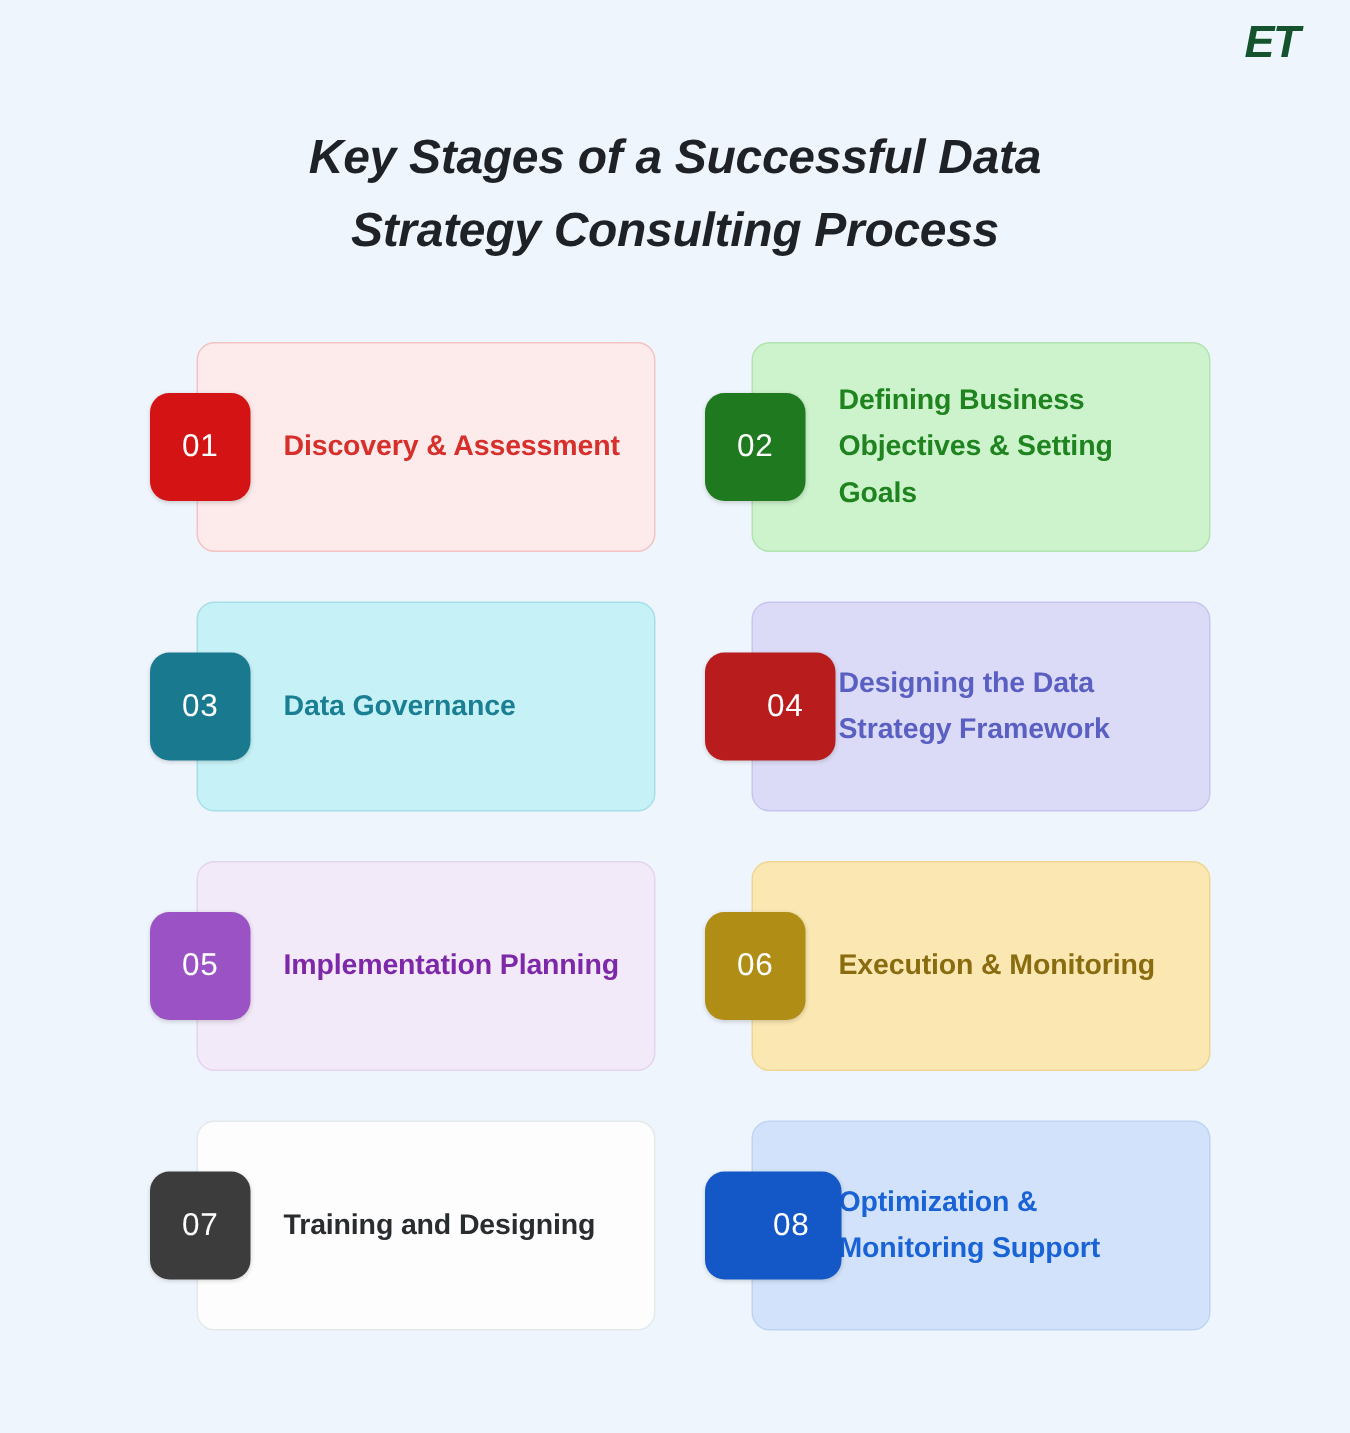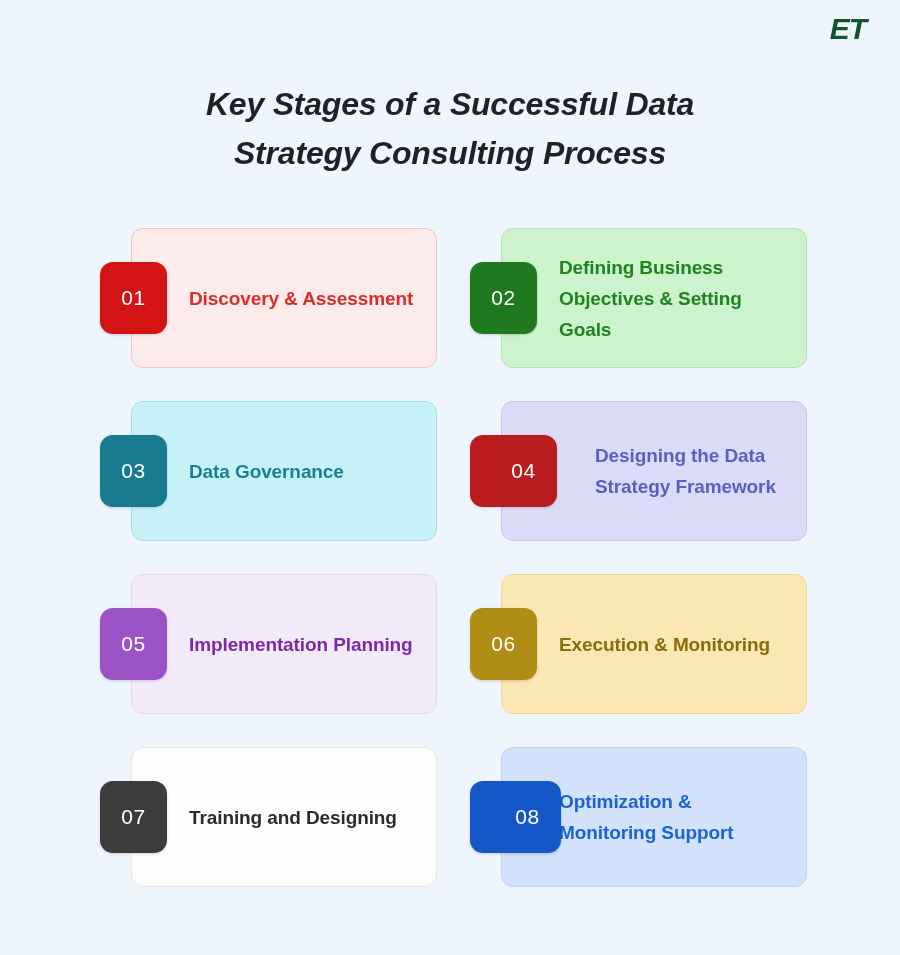--- a/index.html
+++ b/index.html
@@ -123,21 +123,21 @@
     <div class="stage-label" style="color: rgb(31, 132, 32);">Defining Business Objectives &amp; Setting Goals</div>
   </div>
 
   <div class="stage" style="background: rgb(198, 242, 247); border-color: rgb(166, 223, 232);">
     <div class="badge" style="background: rgb(25, 121, 143);">03</div>
     <div class="stage-label" style="color: rgb(27, 127, 148);">Data Governance</div>
   </div>
 
   <div class="stage" style="background: rgb(220, 219, 247); border-color: rgb(200, 198, 238);">
     <div class="badge" style="background: #b91c1c; padding-left: 20px;">04</div>
-    <div class="stage-label" style="color: rgb(90, 95, 194); margin-left: 36px;">Designing the Data Strategy Framework</div>
+    <div class="stage-label" style="color: rgb(90, 95, 194);">Designing the Data Strategy Framework</div>
   </div>
 
   <div class="stage" style="background: rgb(243, 234, 249); border-color: rgb(228, 212, 239);">
     <div class="badge" style="background: rgb(155, 82, 196);">05</div>
     <div class="stage-label" style="color: rgb(125, 40, 168);">Implementation Planning</div>
   </div>
 
   <div class="stage" style="background: rgb(251, 231, 177); border-color: rgb(239, 214, 149);">
     <div class="badge" style="background: rgb(176, 141, 20);">06</div>
     <div class="stage-label" style="color: rgb(138, 108, 16);">Execution &amp; Monitoring</div>

